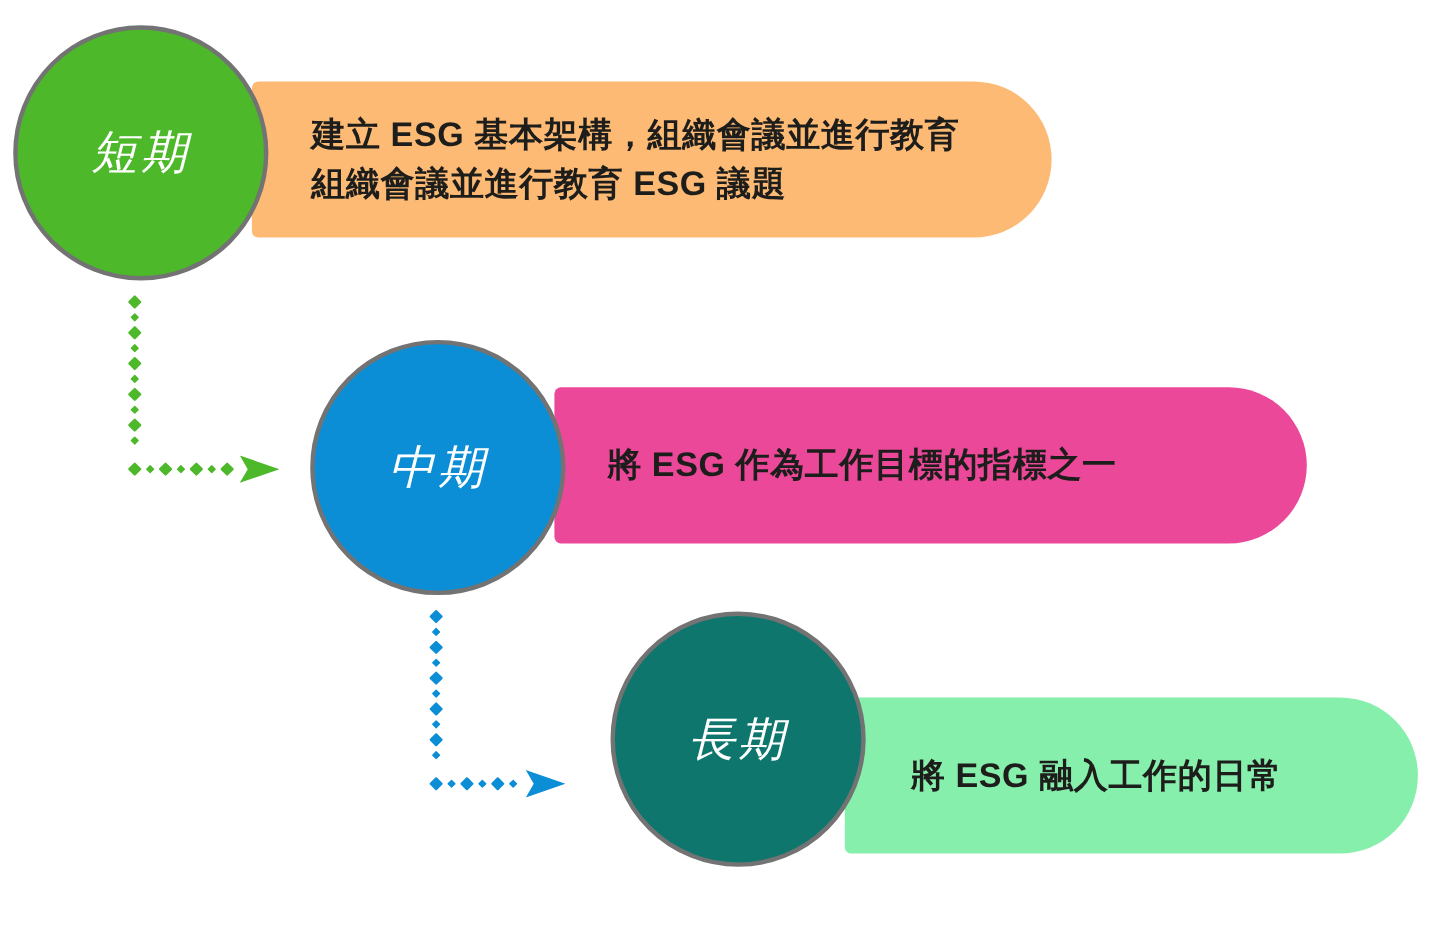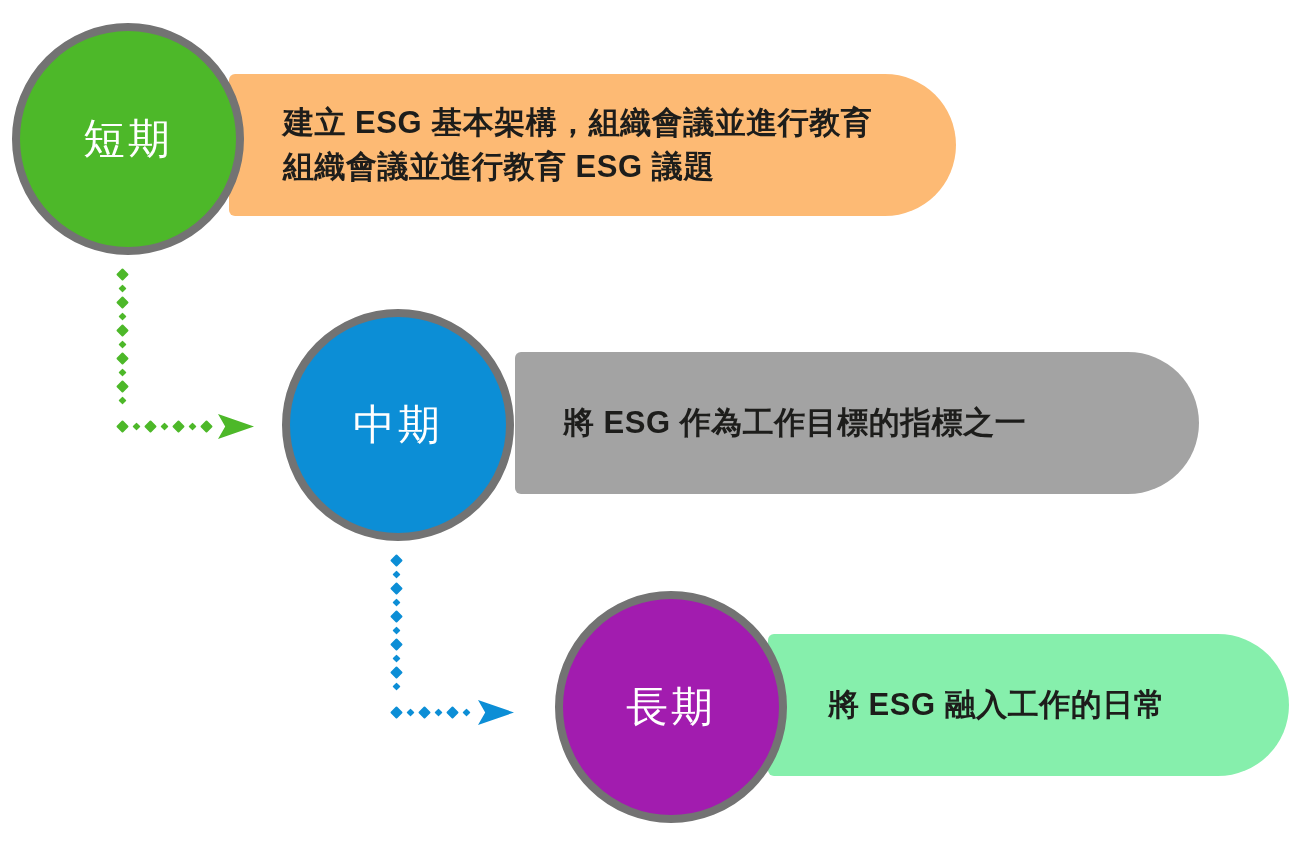--- a/index.html
+++ b/index.html
@@ -28,47 +28,48 @@
   .pill .desc {
     font-size: 31px;
     font-weight: 700;
     color: #1d1d1b;
     line-height: 1.42;
     letter-spacing: 0.5px;
     white-space: nowrap;
   }
   .pill-1 { left: 229px; top: 74px;  width: 727px; background: #fdba74; }
   .pill-1 .desc { padding-left: 54px; }
-  .pill-2 { left: 515px; top: 352px; width: 684px; background: #a3a3a3; }
+  .pill-2 { left: 504px; top: 352px; width: 684px; background: #ec4899; }
   .pill-2 .desc { padding-left: 48px; }
   .pill-3 { left: 768px; top: 634px; width: 521px; background: #86efac; }
   .pill-3 .desc { padding-left: 60px; }
 
   
   .circle {
     position: absolute;
     width: 232px;
     height: 232px;
     border-radius: 50%;
-    border: 8px solid #737373;
+    border: 4px solid #737373;
     box-sizing: border-box;
     display: flex;
     align-items: center;
     justify-content: center;
     z-index: 2;
+    font-style: italic;
   }
   .circle .label {
     font-size: 42px;
     font-weight: 400;
     color: #ffffff;
     letter-spacing: 3px;
   }
   .circle-1 { left: 12px;  top: 23px;  background: #4db829; }
   .circle-2 { left: 282px; top: 309px; background: #0c8ed6; }
-  .circle-3 { left: 555px; top: 591px; background: #a21caf; }
+  .circle-3 { left: 555px; top: 556px; background: #0f766e; }
 
   
   .connector { position: absolute; z-index: 0; }
   .line-v {
     position: absolute;
     display: flex;
     flex-direction: column;
     align-items: center;
     gap: 5px;
   }

